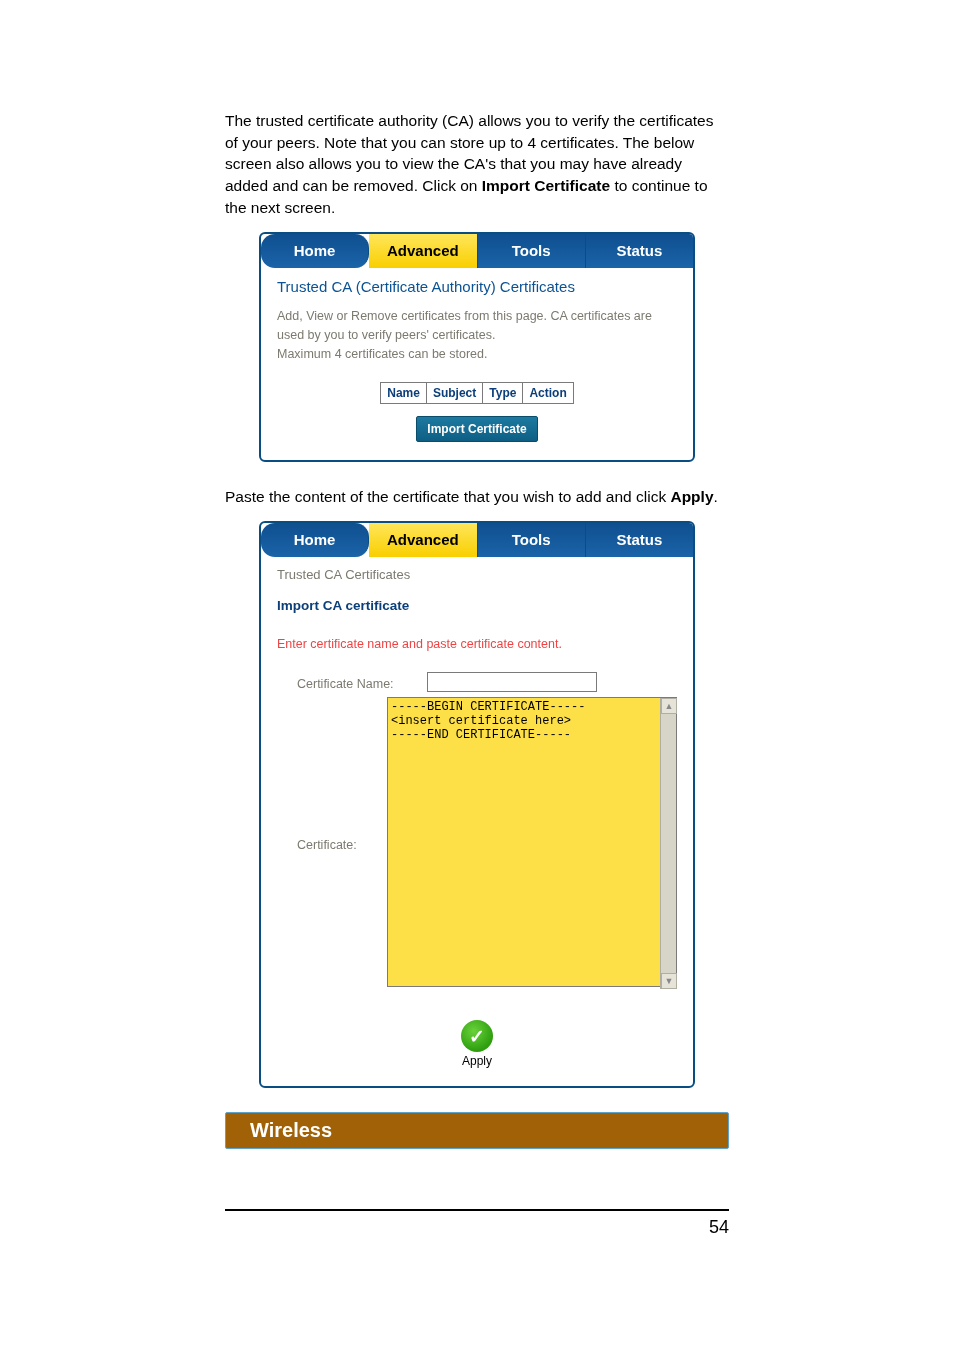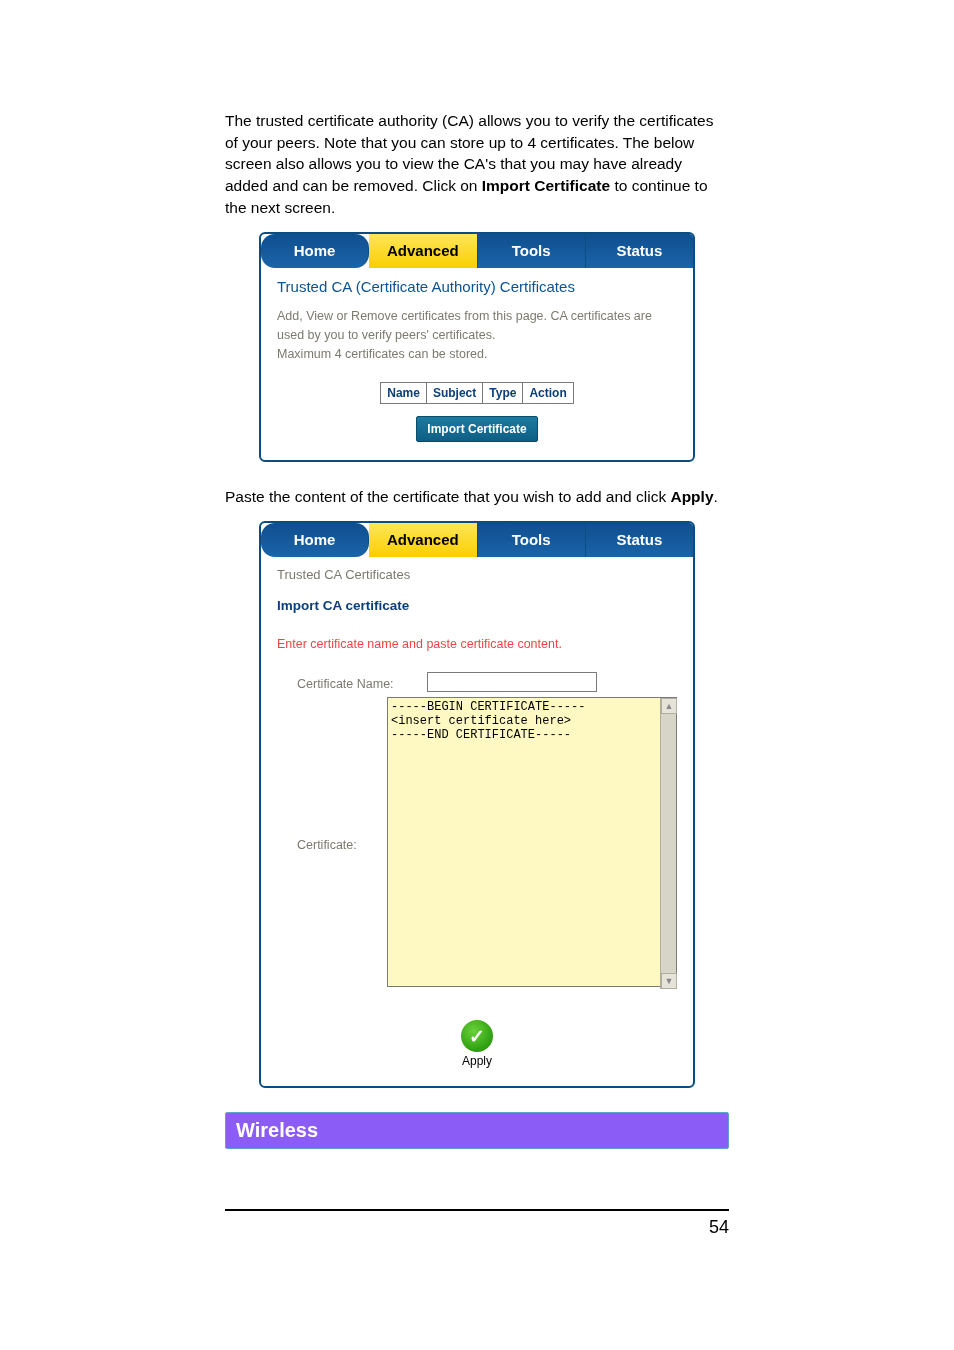--- a/index.html
+++ b/index.html
@@ -114,21 +114,21 @@
     display: inline-block;
   }
   .cert-textarea {
     width: 290px;
     height: 290px;
     border: 1px solid #7a7a7a;
     font-family: "Courier New", monospace;
     font-size: 12px;
     padding: 2px 3px;
     resize: none;
-    background: #fef9c3;
+    background: #fde047;
     overflow: hidden;
   }
   .scrollbar-stub {
     position: absolute;
     top: 1px; right: 1px; bottom: 1px;
     width: 16px;
     background: #d7d5c8;
     border-left: 1px solid #b0aea0;
   }
   .scroll-arrow {
@@ -148,25 +148,25 @@
   .apply-ico {
     width: 32px; height: 32px;
     border-radius: 16px;
     background: radial-gradient(circle at 40% 35%, #69d23b, #2e9e0e 70%);
     margin: 0 auto 2px auto;
     display: flex; align-items: center; justify-content: center;
     color: #fff; font-size: 19px; font-weight: bold;
   }
   .apply-label { font-size: 12px; color: #000; }
   .section-heading {
-    background: #8b5cf6;
+    background: #a16207;
     color: #fff;
     font-size: 20px;
     font-weight: bold;
-    padding: 6px 10px;
+    padding: 6px 24px;
     border: 1px solid #5fa4c8;
     border-radius: 2px;
     margin-top: 4px;
   }
   .foot-hr {
     border: none;
     border-top: 2px solid #000;
     margin: 60px 0 6px 0;
   }
   .page-num { text-align: right; font-size: 18px; }

